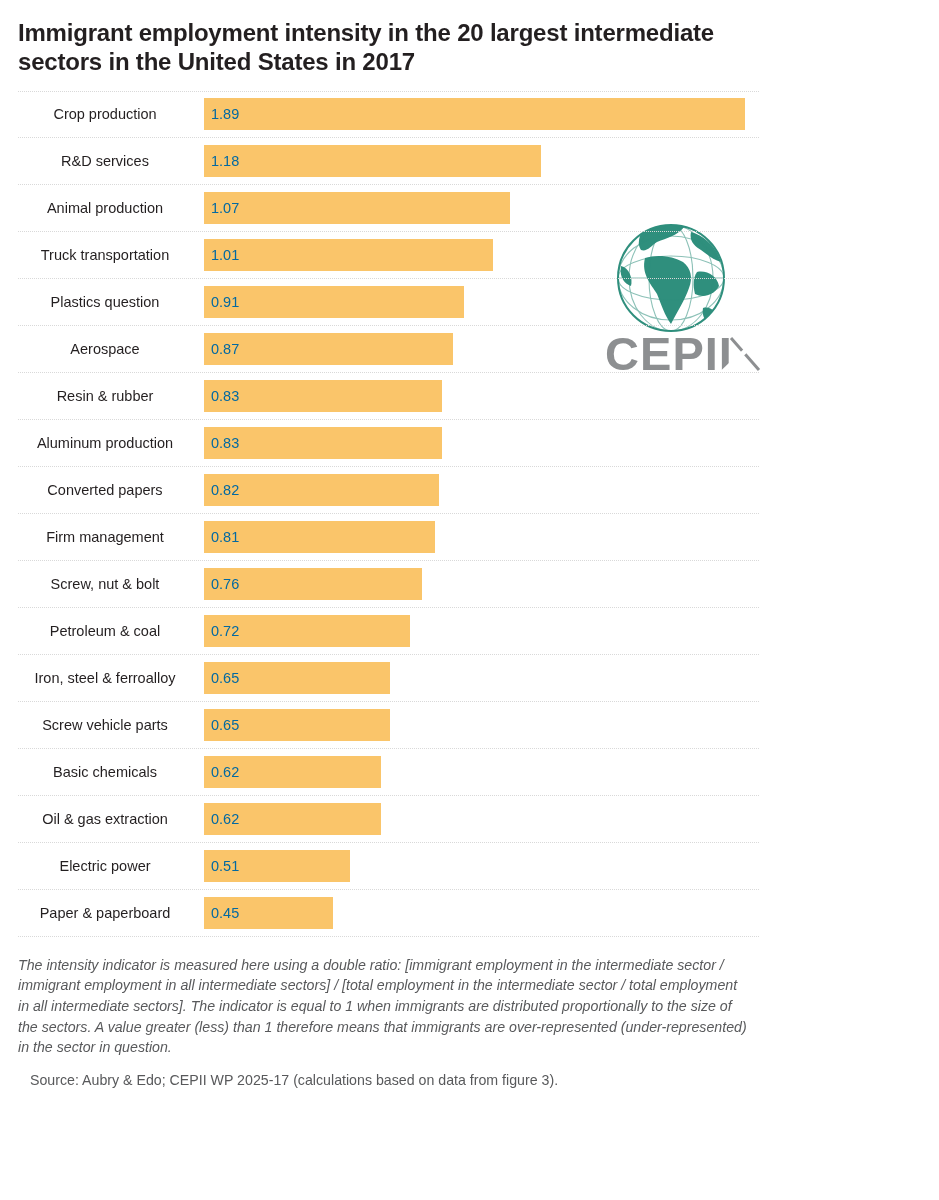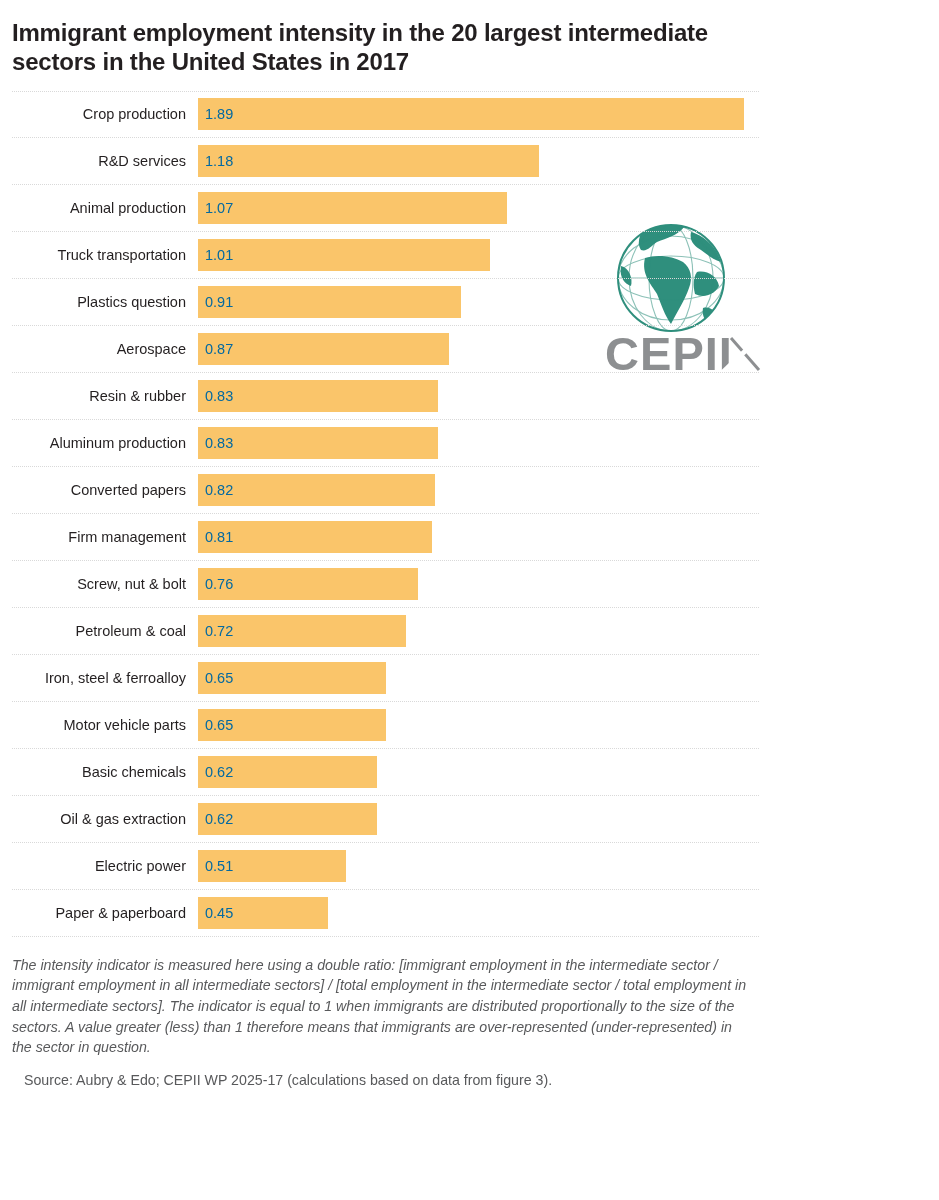--- a/index.html
+++ b/index.html
@@ -13,21 +13,21 @@
     height: 1200px;
     font-family: "Liberation Sans", sans-serif;
     color: #231f20;
     overflow: hidden;
     position: relative;
   }
   .page {
     position: relative;
     width: 779px;
     height: 1200px;
-    padding: 18px 20px 0 12px;
+    padding: 18px 20px 0 18px;
   }
   .title {
     font-size: 24px;
     font-weight: bold;
     line-height: 1.22;
     letter-spacing: -0.2px;
     color: #231f20;
     margin: 0 0 14px 0;
     max-width: 760px;
   }
@@ -38,21 +38,21 @@
   .row {
     display: flex;
     align-items: center;
     height: 47px;
     position: relative;
     border-bottom: 1px dotted #d9d9d9;
   }
   .row:first-child { border-top: 1px dotted #d9d9d9; }
   .cat {
     width: 186px;
-    text-align: right;
+    text-align: center;
     padding-right: 12px;
     font-size: 14.5px;
     color: #231f20;
     white-space: nowrap;
     flex: 0 0 186px;
   }
   .plot {
     position: relative;
     flex: 1 1 auto;
     height: 100%;
@@ -253,21 +253,21 @@
     <div class="row">
       <div class="cat">Iron, steel &amp; ferroalloy</div>
       <div class="plot">
         <div class="bar" style="width:33.5%">
           <span class="bar-value">0.65</span>
         </div>
       </div>
     </div>
 
     <div class="row">
-      <div class="cat">Motor vehicle parts</div>
+      <div class="cat">Screw vehicle parts</div>
       <div class="plot">
         <div class="bar" style="width:33.5%">
           <span class="bar-value">0.65</span>
         </div>
       </div>
     </div>
 
     <div class="row">
       <div class="cat">Basic chemicals</div>
       <div class="plot">

